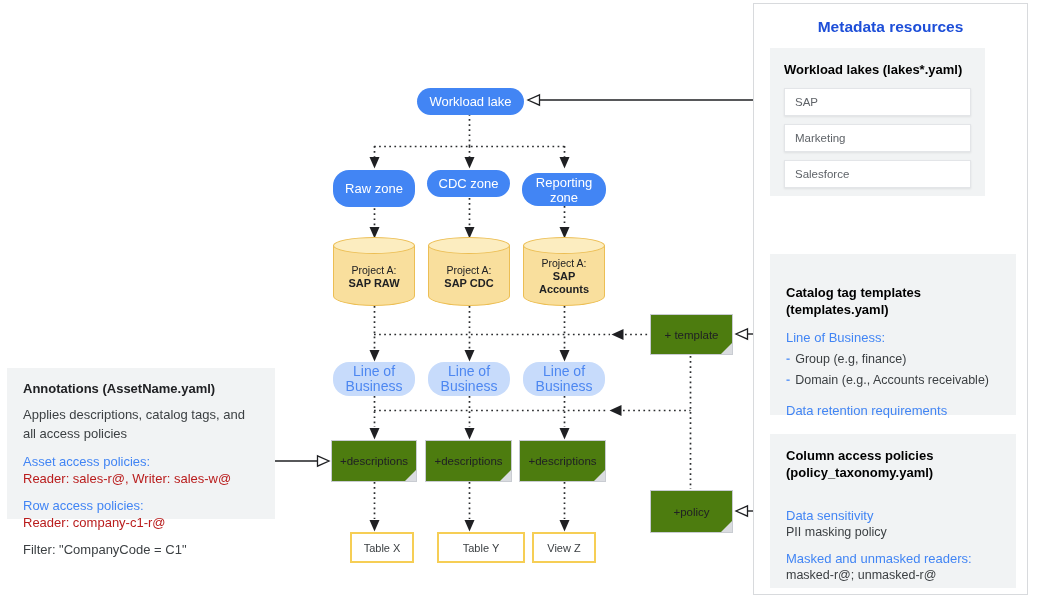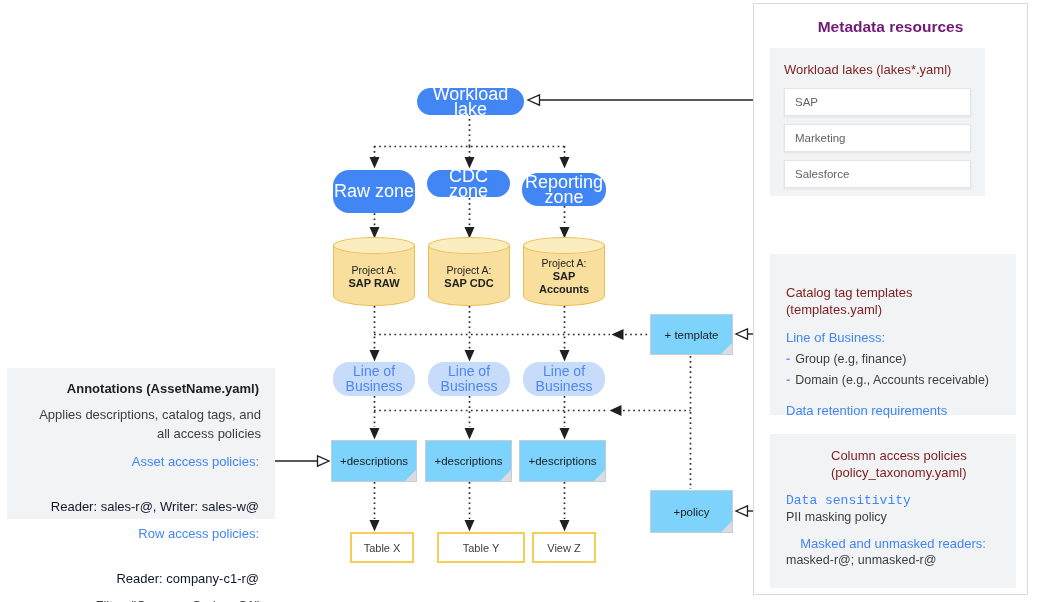--- a/index.html
+++ b/index.html
@@ -4,62 +4,62 @@
 <style>
   * { margin:0; padding:0; box-sizing:border-box; }
   html,body { background:#fff; }
   body { font-family:"Liberation Sans", sans-serif; color:#202124; }
   .stage { position:relative; width:1040px; height:602px; background:#fff; overflow:hidden; }
   .lines { position:absolute; inset:0; width:1040px; height:602px; z-index:1; }
 
   
   .pill { position:absolute; z-index:2; background:#4285F4; color:#fff;
           border-radius:16px; display:flex; align-items:center; justify-content:center;
-          font-size:18px; font-weight:500; text-align:center; line-height:15px; }
+          font-size:13px; font-weight:500; text-align:center; line-height:15px; }
   .pill.light { background:#C7DBFB; color:#4D87F1; font-weight:400; font-size:14px; line-height:15px; }
 
   
   .cylinder { position:absolute; z-index:2; width:82px; height:69px; }
   .cyl-top  { position:absolute; top:0; left:0; right:0; height:17px; background:#FCEDC0;
               border:1.6px solid #ECBE54; border-radius:50%; z-index:2; }
   .cyl-body { position:absolute; top:8px; left:0; right:0; bottom:0; background:#F9DF9D;
               border:1.6px solid #ECBE54; border-top:none;
               border-radius:0 0 41px 41px / 0 0 10px 10px; z-index:1; }
   .cyl-label { position:absolute; inset:14px 5px 4px; z-index:3; display:flex; flex-direction:column;
                align-items:center; justify-content:center; text-align:center; }
   .cyl-prefix { font-size:10.5px; color:#202124; line-height:13px; }
   .cyl-name   { font-size:11px; font-weight:bold; color:#202124; line-height:13px; max-width:66px; }
 
   
-  .note { position:absolute; z-index:2; background:#7dd3fc; border:1.3px solid #C9CCD2;
+  .note { position:absolute; z-index:2; background:#4d7c0f; border:1.3px solid #C9CCD2;
           display:flex; align-items:center; justify-content:center;
           font-size:11.5px; color:#202124; text-align:center; }
   .note::after { content:''; position:absolute; right:0; bottom:0; width:0; height:0;
                  border-left:11px solid transparent; border-bottom:11px solid #DADCE0; }
 
   
   .outbox { position:absolute; z-index:2; background:#fff; border:2px solid #F6CE55;
             display:flex; align-items:center; justify-content:center;
             font-size:11px; color:#3C4043; }
 
   
   .left-panel { position:absolute; z-index:2; left:7px; top:368px; width:268px; height:151px;
-                background:#F1F3F4; padding:13px 16px;text-align:right; }
+                background:#F1F3F4; padding:13px 16px; }
   .lp-title { font-size:13px; font-weight:bold; color:#202124; margin-bottom:9px; }
   .lp-body  { font-size:13px; color:#3C4043; line-height:19px; width:238px; }
   .lp-head  { font-size:13px; color:#4285F4; margin-top:10px; line-height:17px; }
-  .lp-text  { font-size:13px; color:#0f172a; line-height:17px;margin-top:28px; }
+  .lp-text  { font-size:13px; color:#b91c1c; line-height:17px; }
   .lp-filter{ font-size:13px; color:#3C4043; margin-top:11px; }
 
   
   .right-panel { position:absolute; z-index:2; left:753px; top:3px; width:275px; height:592px;
                  background:#fff; border:1.5px solid #D8DADD; }
-  .rp-title { text-align:center; font-size:15.5px; font-weight:bold; color:#701a75; margin-top:14px; }
+  .rp-title { text-align:center; font-size:15.5px; font-weight:bold; color:#1d4ed8; margin-top:14px; }
   .rp-section { position:absolute; background:#F1F3F4; padding:13px 14px; }
-  .rp-heading { font-size:13px; font-weight:normal; color:#7f1d1d; line-height:17px; }
+  .rp-heading { font-size:13px; font-weight:bold; color:#000000; line-height:17px; }
   .lake-item { position:relative; margin-top:8px; height:28px; background:#fff;
                border:1px solid #E3E5E8; box-shadow:0 1px 2px rgba(0,0,0,0.08);
                display:flex; align-items:center; padding-left:10px;
                font-size:11.5px; color:#5F6368; }
   .rp-blue { font-size:12.5px; color:#4285F4; line-height:17px; }
   .rp-text { font-size:12.5px; color:#3C4043; line-height:17px; }
   .bullet-row { display:flex; gap:5px; margin-top:5px; font-size:12.5px; color:#3C4043; line-height:16px; }
   .bullet-dash { color:#669DF6; font-weight:bold; }
 </style>
 </head>
@@ -120,21 +120,21 @@
       <path d="M369.5,520 L379.5,520 L374.5,531.5 Z"></path>
       <path d="M464.5,520 L474.5,520 L469.5,531.5 Z"></path>
       <path d="M559.5,520 L569.5,520 L564.5,531.5 Z"></path>
       <path d="M623.5,329 L611.5,334.5 L623.5,340 Z"></path>
       <path d="M621.5,405 L609.5,410.5 L621.5,416 Z"></path>
     </g>
   </svg>
 
   <div class="pill" style="left:417px; top:88px; width:107px; height:27px;">Workload lake</div>
 
-  <div class="pill" style="left:333px; top:170px; width:82px; height:43px;">Raw zone</div>
+  <div class="pill" style="left:333px; top:170px; width:82px; height:37px;">Raw zone</div>
   <div class="pill" style="left:427px; top:170px; width:83px; height:27px;">CDC zone</div>
   <div class="pill" style="left:522px; top:173px; width:84px; height:33px; padding:16px 10px;">Reporting zone</div>
 
   <div class="cylinder" style="left:333px; top:237px;">
     <div class="cyl-top"></div>
     <div class="cyl-body"></div>
     <div class="cyl-label">
       <span class="cyl-prefix">Project A:</span>
       <span class="cyl-name">SAP RAW</span>
     </div>
@@ -199,21 +199,21 @@
         <span>Group (e.g, finance)</span>
       </div>
       <div class="bullet-row">
         <span class="bullet-dash">-</span>
         <span>Domain (e.g., Accounts receivable)</span>
       </div>
       <div class="rp-blue" style="margin-top:14px; font-size:13px;">Data retention requirements</div>
     </div>
 
     <div class="rp-section" style="left:16px; top:430px; width:246px; height:154px; padding:13px 16px;">
-      <div class="rp-heading" style="width:200px;margin-left:45px;">Column access policies (policy_taxonomy.yaml)</div>
-      <div class="rp-blue" style="margin-top:11px; font-size:13px;font-family:Liberation Mono, monospace;">Data sensitivity</div>
+      <div class="rp-heading" style="width:200px;">Column access policies (policy_taxonomy.yaml)</div>
+      <div class="rp-blue" style="margin-top:26px; font-size:13px;">Data sensitivity</div>
       <div class="rp-text">PII masking policy</div>
-      <div class="rp-blue" style="margin-top:9px; font-size:13px;text-align:center;">Masked and unmasked readers:</div>
+      <div class="rp-blue" style="margin-top:9px; font-size:13px;">Masked and unmasked readers:</div>
       <div class="rp-text">masked-r@; unmasked-r@</div>
     </div>
   </div>
 
 </div>
 
 </body></html>

